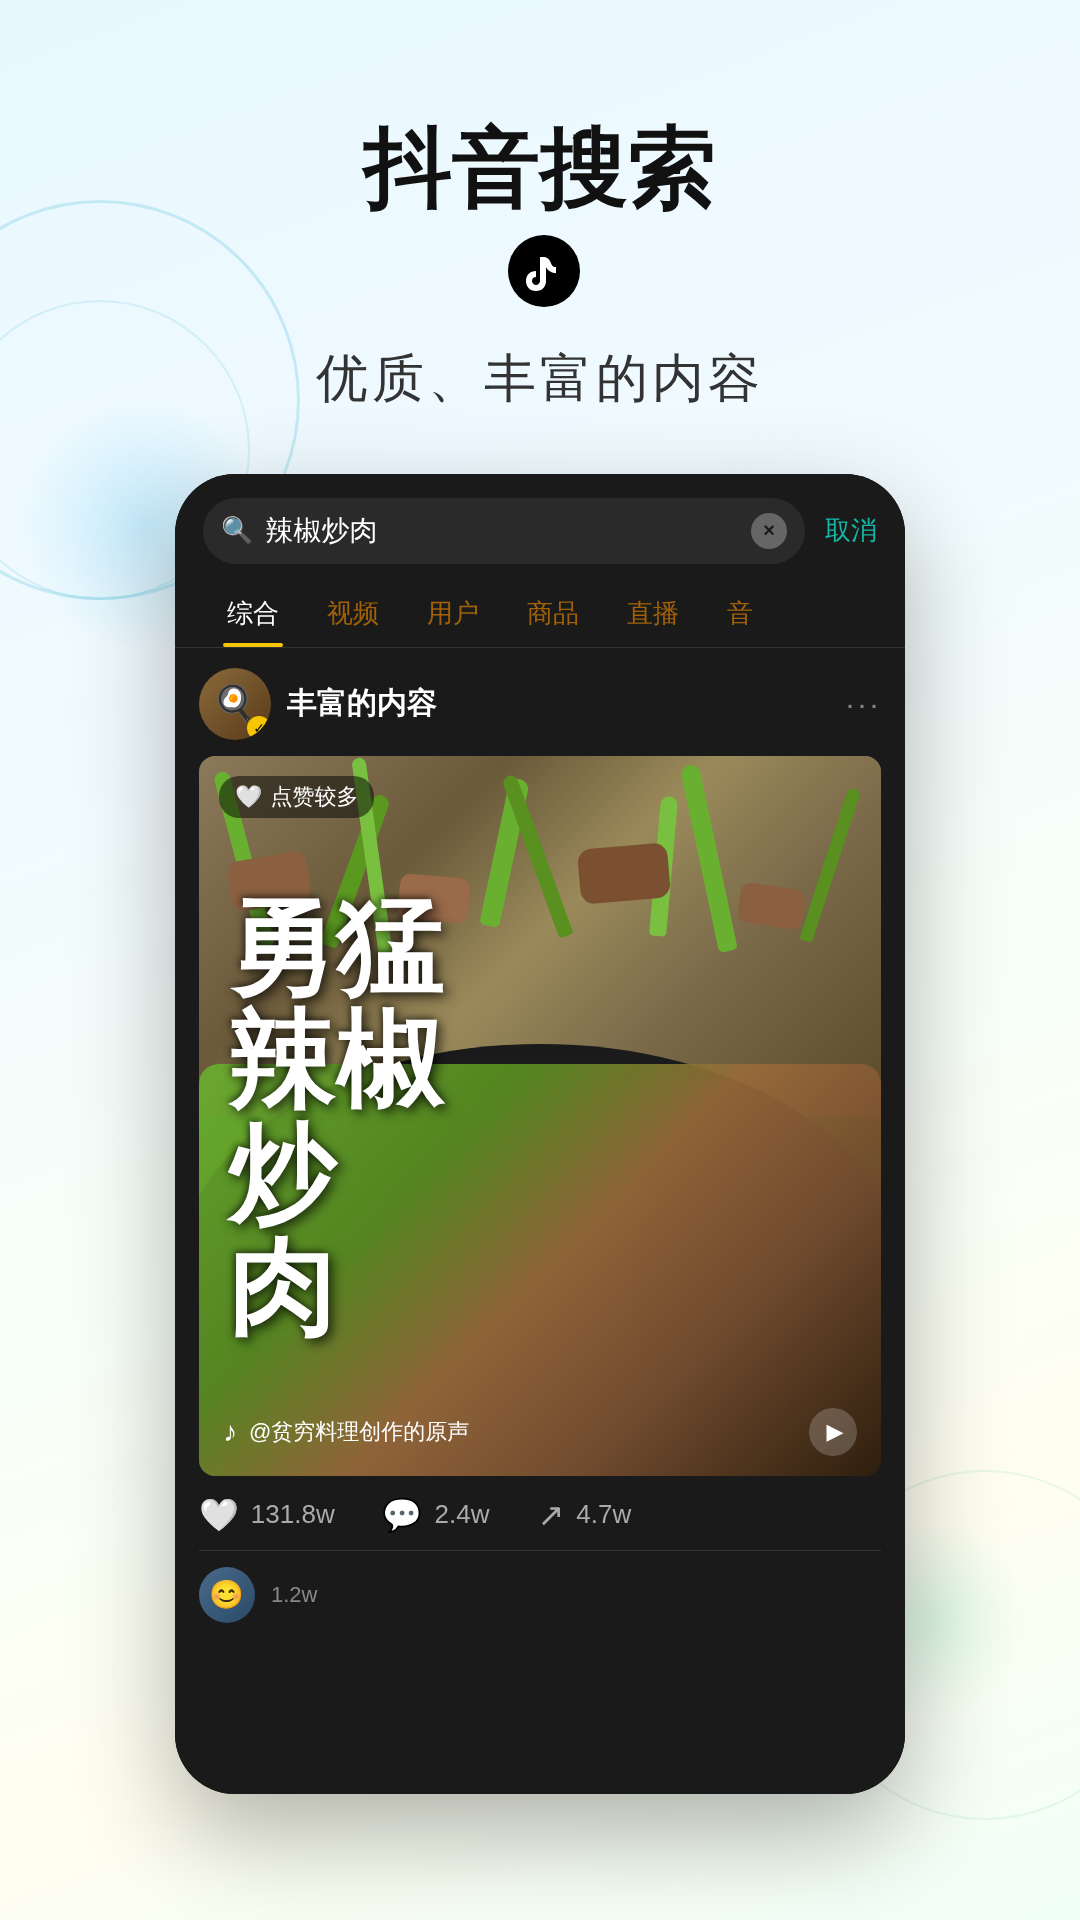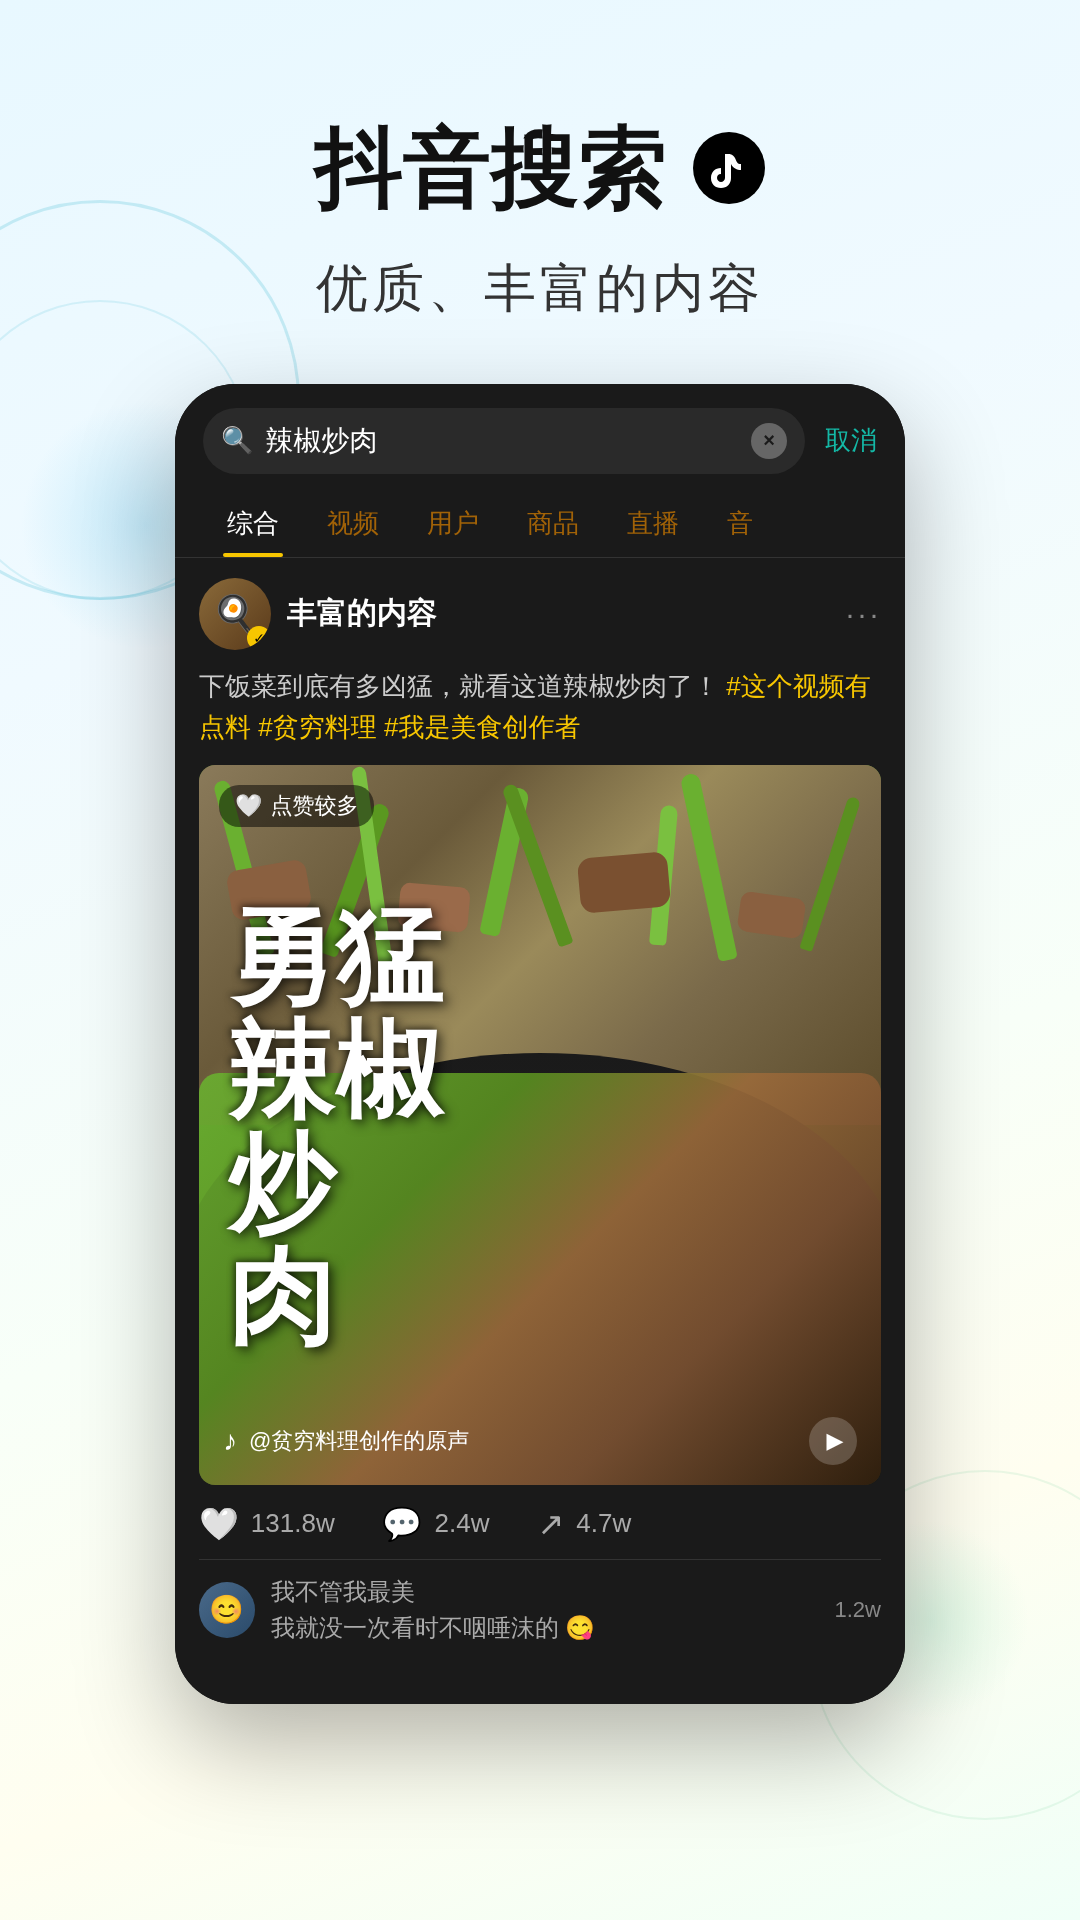--- a/index.html
+++ b/index.html
@@ -56,20 +56,21 @@
 
     .main-title {
       font-size: 88px;
       font-weight: 900;
       color: #111;
       display: flex;
       align-items: center;
       justify-content: center;
       gap: 18px;
       line-height: 1.1;
+      flex-direction: column;
     }
 
     .tiktok-icon {
       width: 72px;
       height: 72px;
       background: #000;
       border-radius: 50%;
       display: inline-flex;
       align-items: center;
       justify-content: center;
@@ -502,26 +503,20 @@
 
         <div class="user-card">
           <div class="user-avatar">
             <span style="font-size:36px;">🍳</span>
             <div class="verified-badge">✓</div>
           </div>
           <span class="user-name">丰富的内容</span>
           <span class="more-btn">···</span>
         </div>
 
-        <div class="desc-text">
-          <span>下饭菜到底有多凶猛，就看这道辣椒炒肉了！</span>
-          <span class="hashtag"> #这个视频有点料</span>
-          <span class="hashtag"> #贫穷料理</span>
-          <span class="hashtag"> #我是美食创作者</span>
-        </div>
 
         <div class="video-card">
           <div class="video-thumbnail">
 
             <div class="wok-content">
 
               <div class="food-upper">
 
                 <div class="pepper-strip" style="width:16px;height:180px;left:60px;top:10px;transform:rotate(-15deg);background:#6ab030;"></div>
                 <div class="pepper-strip" style="width:18px;height:160px;left:120px;top:30px;transform:rotate(20deg);background:#5a9820;"></div>
@@ -579,23 +574,19 @@
           <div class="stat-item">
             <span class="stat-icon">↗</span>
             <span>4.7w</span>
           </div>
         </div>
 
         <div class="comment-preview">
           <div class="commenter-avatar">
             <span style="font-size:28px;">😊</span>
           </div>
-          <div style="flex:1;">
-            <div style="color:#aaa;font-size:24px;margin-bottom:4px;">我不管我最美</div>
-            <div class="comment-text">我就没一次看时不咽唾沫的 😋</div>
-          </div>
           <span class="comment-count">1.2w</span>
         </div>
 
       </div>
     </div>
   </div>
 </div>
 
 </body></html>

